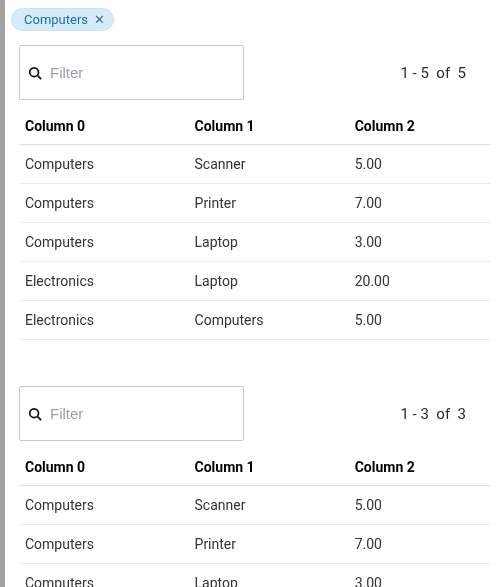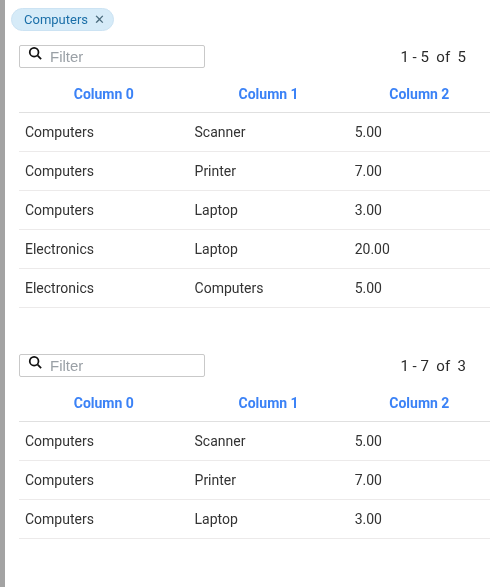--- a/index.html
+++ b/index.html
@@ -43,24 +43,25 @@
     padding: 10px 14px 0 14px;
   }
   .controls {
     display: flex;
     align-items: center;
     justify-content: space-between;
     margin-bottom: 8px;
   }
   .filter-wrap {
     display: flex;
+    align-items: center;
     border: 1px solid #c9c9c9;
     border-radius: 2px;
-    padding: 0 8px;
-    width: 186px;
+    padding: 16px 8px;
+    width: 225px;
     gap: 8px;
     background: #fff;
   }
   .filter-wrap input {
     border: none;
     outline: none;
     font-size: 15px;
     color: #333;
     flex: 1;
     padding: 2px 0;
@@ -81,26 +82,26 @@
   }
   .pagination b {
     font-weight: 400;
   }
   table {
     width: 100%;
     border-collapse: collapse;
     table-layout: fixed;
   }
   th {
-    text-align: center;
+    text-align: left;
     font-weight: 700;
     font-size: 14px;
     padding: 10px 6px;
     border-bottom: 1px solid #e0e0e0;
-    color: #3b82f6;
+    color: #000000;
   }
   td {
     padding: 11px 6px;
     border-bottom: 1px solid #eceaea;
     color: #333;
     font-size: 14px;
   }
   col.c0 { width: 36%; }
   col.c1 { width: 34%; }
   col.c2 { width: 30%; }
@@ -183,21 +184,21 @@
   <div class="block">
     <div class="controls">
       <div class="filter-wrap">
         <svg class="search-icon" viewBox="0 0 16 16" fill="none">
           <circle cx="7" cy="7" r="5" stroke="#111" stroke-width="2"></circle>
           <line x1="11" y1="11" x2="15" y2="15" stroke="#111" stroke-width="2"></line>
         </svg>
         <input type="text" placeholder="Filter" style="">
       </div>
       <div class="pagination">
-        <b>1 - 7</b>
+        <b>1 - 3</b>
         &nbsp;<span>of</span>&nbsp;
         <b>3</b>
       </div>
     </div>
     <table>
       <colgroup>
           <col class="c0">
           <col class="c1">
           <col class="c2">
         </colgroup>

